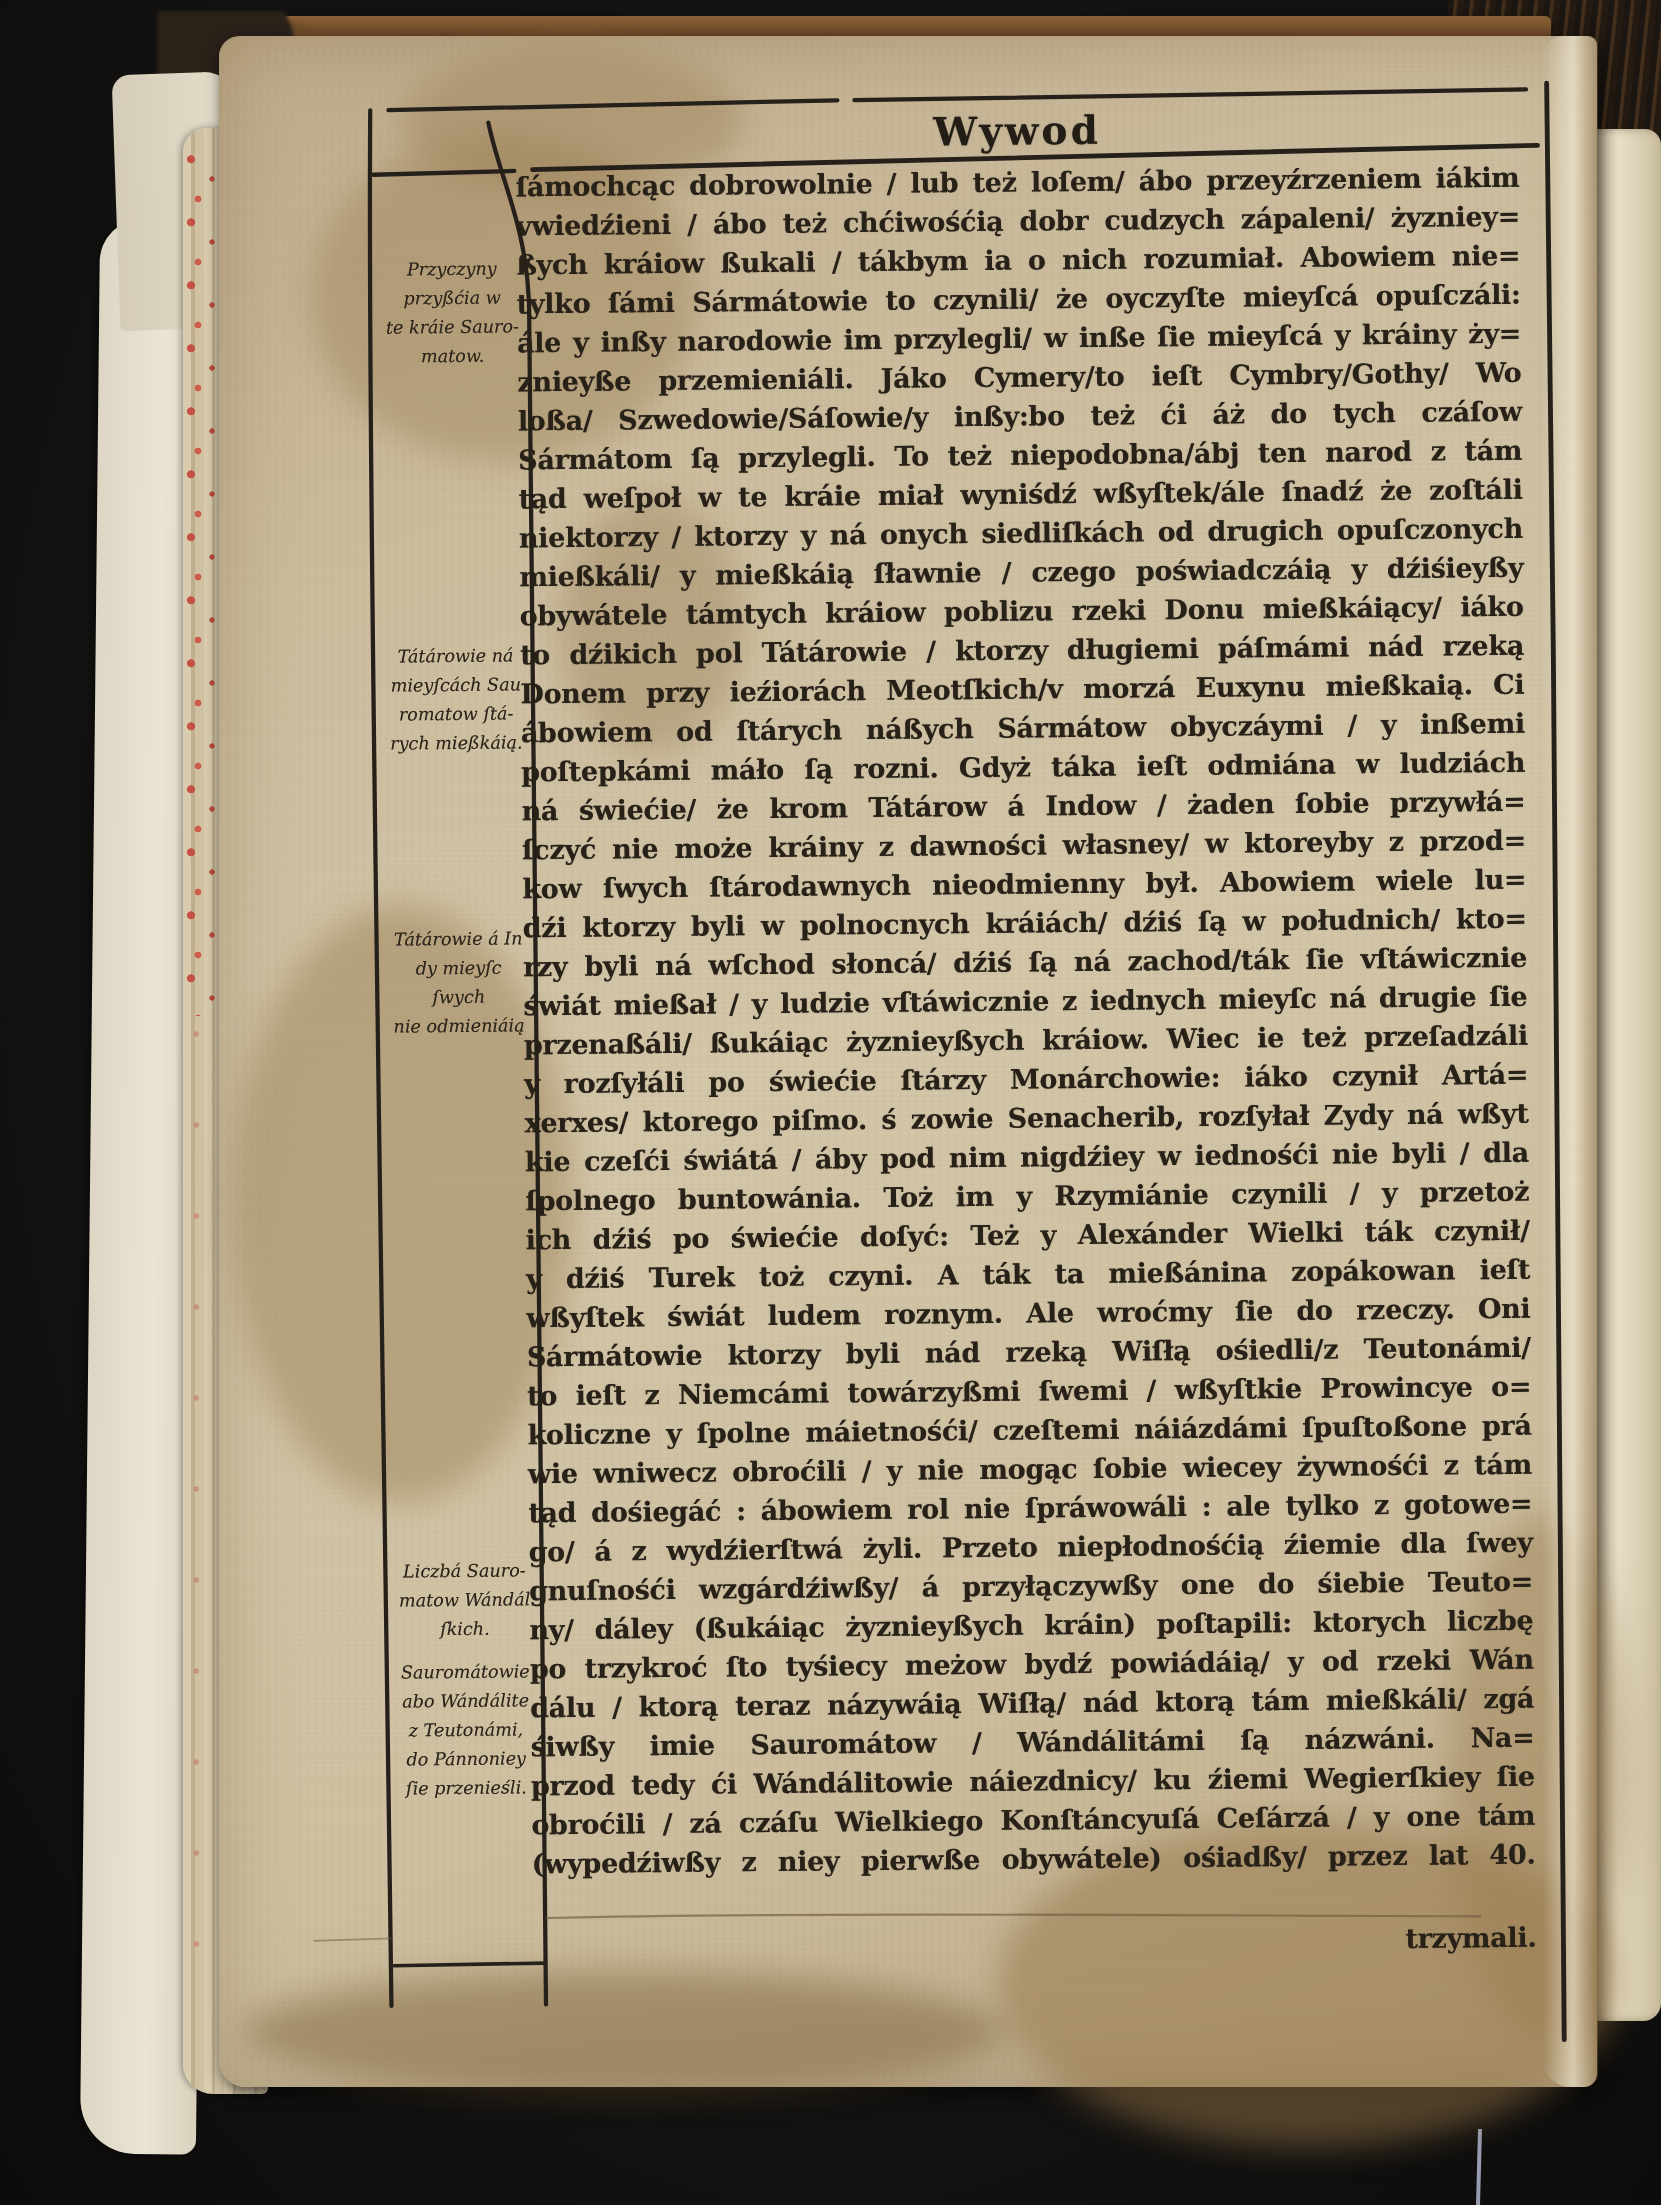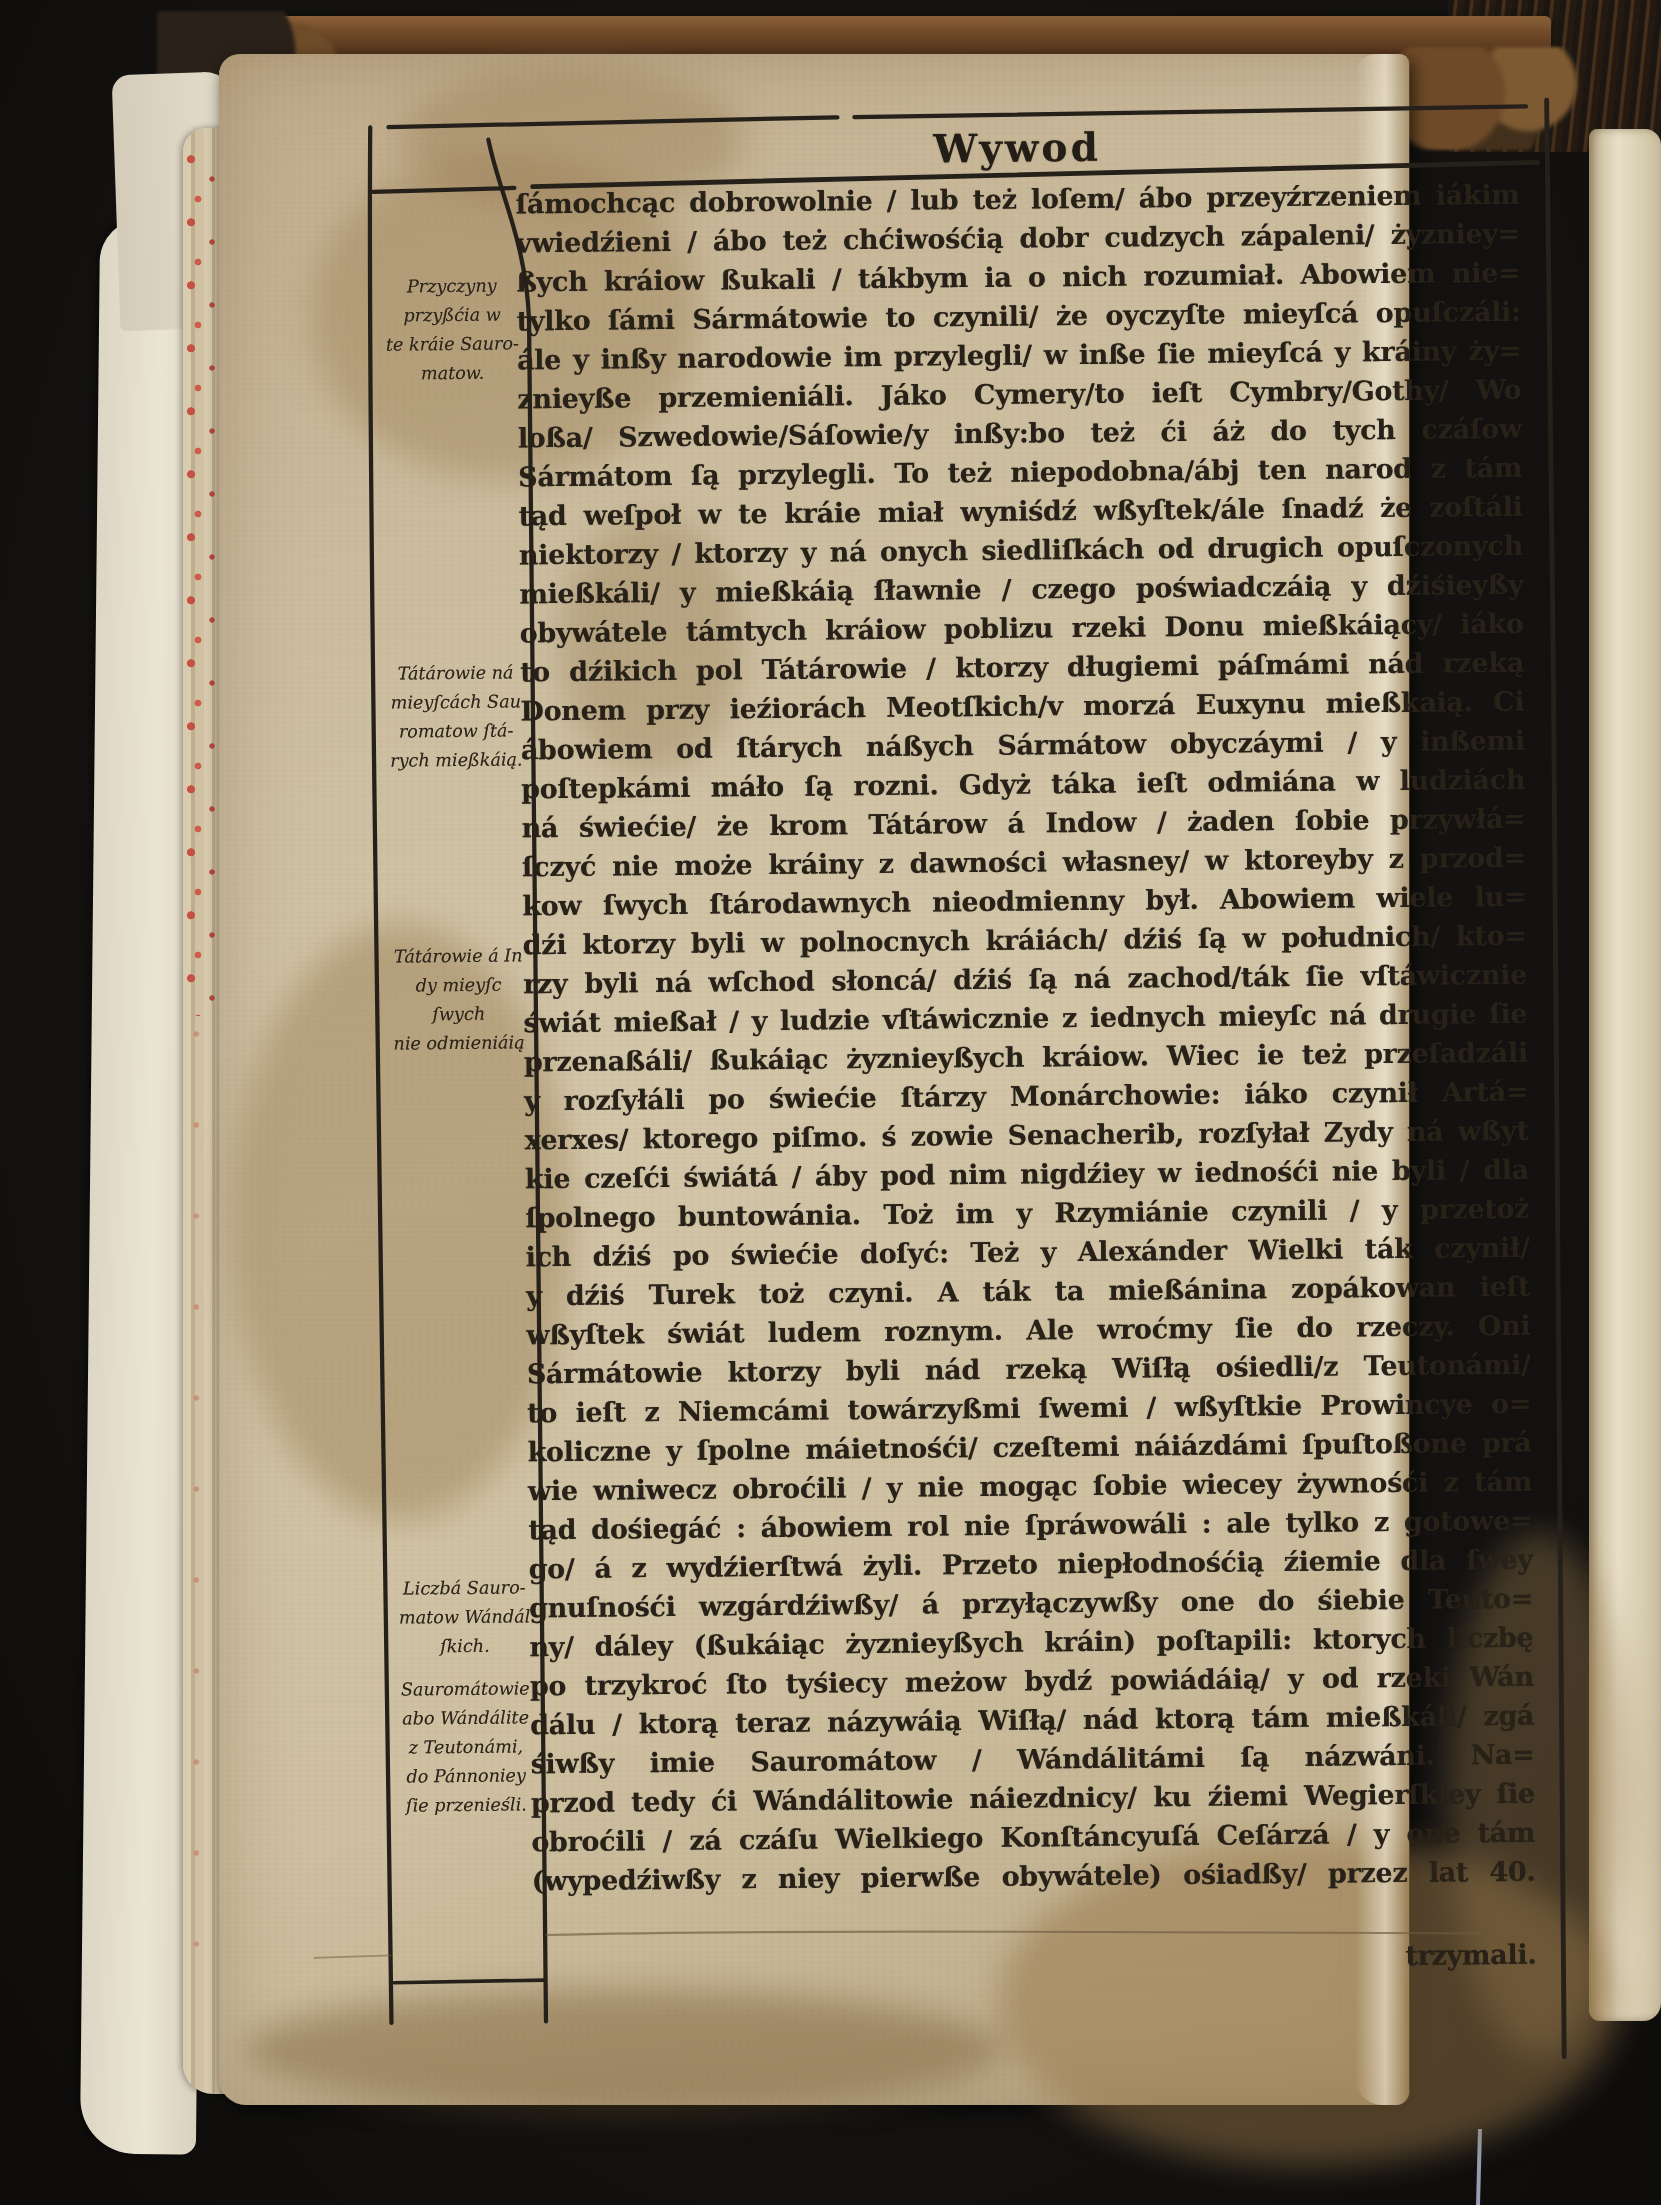--- a/index.html
+++ b/index.html
@@ -54,21 +54,21 @@
      background-size:58px 91px;}
 
   
   .right-sliver{position:absolute;left:1589px;top:129px;width:72px;height:1892px;
      background:linear-gradient(90deg,#c3b493,#e7dfc8 40%,#d8cdb0 75%,#c8bb9c);
      border-radius:8.5px 16px 18px 11px;box-shadow:inset 4.9px 0 8.5px rgba(90,70,40,.45);}
   .ribbon{position:absolute;left:1477px;top:2129px;width:3.7px;height:77px;
      background:#b9c0dd;opacity:.8;transform:rotate(1.5deg);}
 
   
-  .page{position:absolute;left:219px;top:54px;width:1190px;height:2051px;
+  .page{position:absolute;left:219px;top:36px;width:1378px;height:2051px;
      background:linear-gradient(158deg,#bfab8a 0%,#cbbc9e 22%,#d3c6a9 48%,#cec0a1 72%,#bba987 100%);
      border-radius:20.7px 9.7px 13.4px 27px;
      box-shadow:3.7px 6px 16px rgba(0,0,0,.65), inset 0 0 73px rgba(120,95,60,.35);}
   .page .grain{position:absolute;inset:0;border-radius:inherit;opacity:.5;
      background:
        repeating-linear-gradient(0deg,rgba(125,102,68,.05) 0 1.8px,transparent 1.8px 4.9px),
        repeating-linear-gradient(90deg,rgba(125,102,68,.04) 0 3px,transparent 3px 8px);}
   .fore-edge{position:absolute;right:-1.2px;top:0;width:55px;height:100%;border-radius:inherit;
      background:linear-gradient(90deg,transparent,rgba(255,250,232,.55) 55%,rgba(140,112,70,.35) 96%);}
   .stain{position:absolute;border-radius:50%;filter:blur(16px);}

